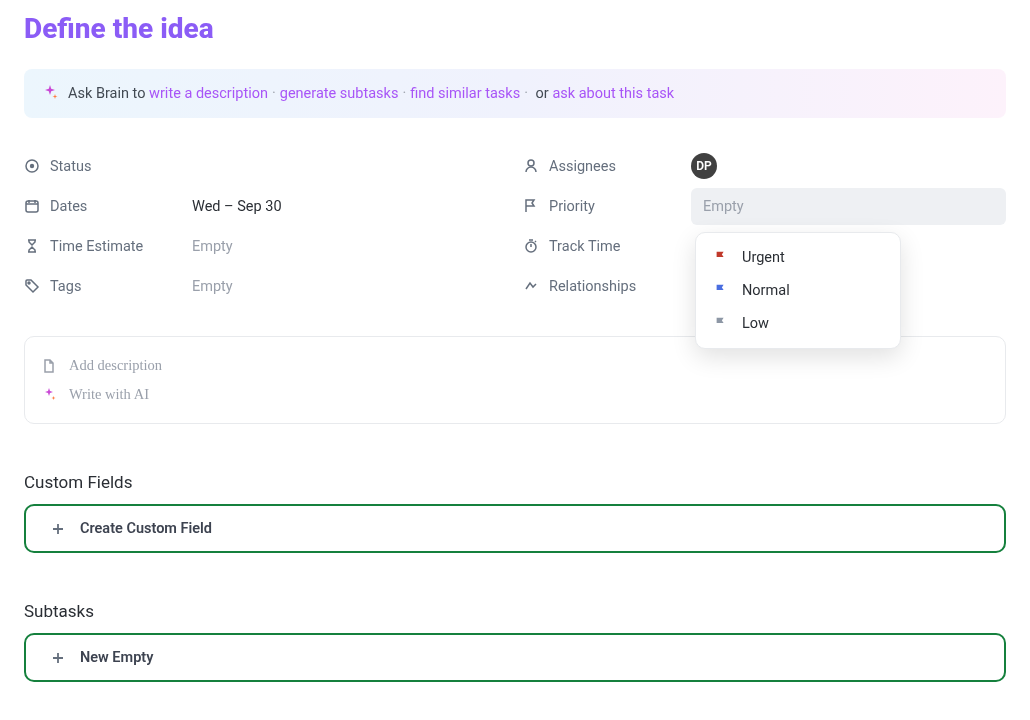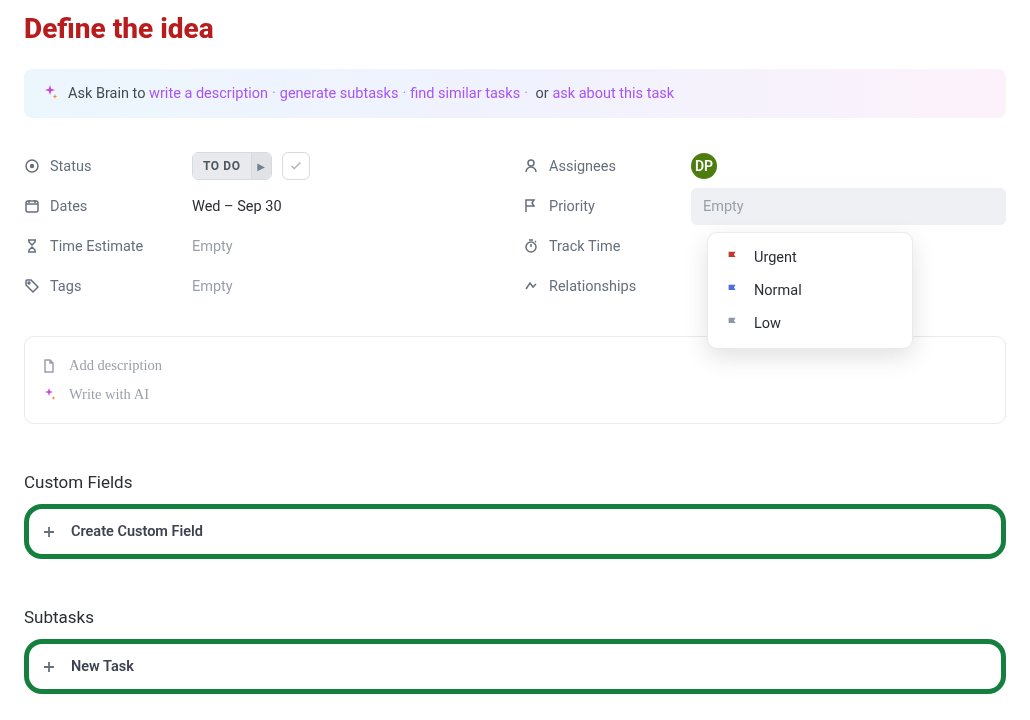--- a/index.html
+++ b/index.html
@@ -8,21 +8,21 @@
     background: #fff;
     color: #2a2e34;
     width: 1030px;
     height: 720px;
     padding: 12px 24px 24px 24px;
     position: relative;
   }
   h1.title {
     font-size: 28px;
     font-weight: 800;
-    color: #b91c1c;
+    color: #8b5cf6;
     margin-bottom: 24px;
   }
   .ai-banner {
     display: flex;
     align-items: flex-start;
     gap: 10px;
     background: linear-gradient(90deg, #ecf6fd 0%, #f0f2fd 50%, #fdf2fb 100%);
     border-radius: 8px;
     padding: 16px 18px;
     font-size: 14.5px;
@@ -118,40 +118,40 @@
     color: #b4bac3;
     cursor: pointer;
   }
   .dates-value {
     color: #2a2e34;
   }
   .avatar {
     width: 26px;
     height: 26px;
     border-radius: 50%;
-    background: #4d7c0f;
+    background: #404040;
     color: #fff;
-    font-size: 14px;
+    font-size: 12px;
     font-weight: 600;
     display: inline-flex;
     align-items: center;
     justify-content: center;
   }
   .priority-input {
     flex: 1;
     background: #eef0f3;
     border-radius: 6px;
     padding: 10px 12px;
     color: #9aa0ab;
     position: relative;
   }
   .priority-dropdown {
     position: absolute;
     top: 44px;
-    left: 16px;
+    left: 4px;
     width: 206px;
     background: #fff;
     border: 1px solid #e8eaed;
     border-radius: 10px;
     box-shadow: 0 8px 24px rgba(0,0,0,0.12);
     padding: 8px 0;
     z-index: 10;
   }
   .priority-item {
     display: flex;
@@ -183,23 +183,23 @@
     width: 16px; height: 16px; display:inline-flex; align-items:center; justify-content:center;
   }
   .section-title {
     font-size: 17px;
     font-weight: 400;
     color: #2a2e34;
     margin-bottom: 12px;
     margin-top: 48px;
   }
   .section-row {
-    border: 5px solid #15803d;
-    border-radius: 18px;
-    padding: 14px 12px;
+    border: 2px solid #15803d;
+    border-radius: 10px;
+    padding: 14px 24px;
     display: flex;
     align-items: center;
     gap: 14px;
     font-size: 14.5px;
     font-weight: 600;
     color: #3d4350;
     cursor: pointer;
     margin-bottom: 36px;
   }
   .plus-icon {
@@ -232,31 +232,20 @@
   <div>
     <div class="field-row">
       <div class="field-label">
         <span class="icon">
             <svg viewBox="0 0 16 16" width="16" height="16" fill="none" stroke="currentColor" stroke-width="1.5">
               <circle cx="8" cy="8" r="6"></circle>
               <circle cx="8" cy="8" r="2.2" fill="currentColor" stroke="none"></circle>
             </svg>
           </span>
         <span>Status</span>
-      </div>
-      <div class="field-value">
-        <div class="status-chip">
-          <span class="chip-main">TO DO</span>
-          <span class="chip-caret">▶</span>
-        </div>
-        <div class="check-btn">
-          <svg viewBox="0 0 16 16" width="14" height="14" fill="none" stroke="currentColor" stroke-width="2">
-              <path d="M3 8 l3 3 l7-7"></path>
-            </svg>
-        </div>
       </div>
     </div>
 
     <div class="field-row">
       <div class="field-label">
         <span class="icon">
             <svg viewBox="0 0 16 16" width="16" height="16" fill="none" stroke="currentColor" stroke-width="1.5">
               <rect x="2" y="3" width="12" height="11" rx="2"></rect>
               <path d="M2 6 h12 M5 2 v3 M11 2 v3"></path>
             </svg>
@@ -401,14 +390,14 @@
   <span>Create Custom Field</span>
 </div>
 
 <div class="section-title">Subtasks</div>
 <div class="section-row" style="margin-bottom:0">
   <span class="plus-icon">
       <svg viewBox="0 0 16 16" width="16" height="16" stroke="currentColor" stroke-width="1.8">
         <path d="M8 3 v10 M3 8 h10"></path>
       </svg>
     </span>
-  <span>New Task</span>
+  <span>New Empty</span>
 </div>
 
 </body></html>

